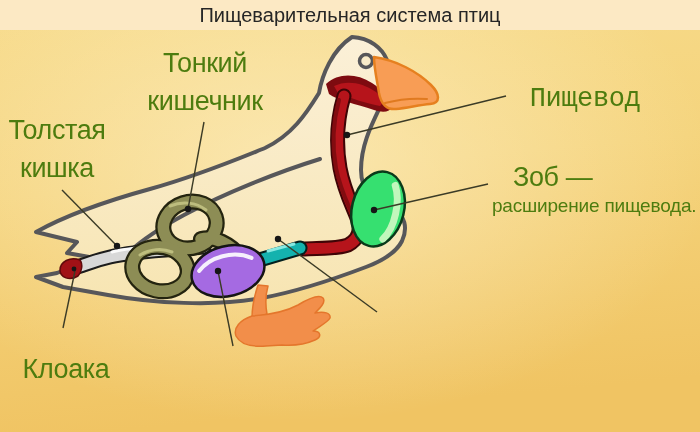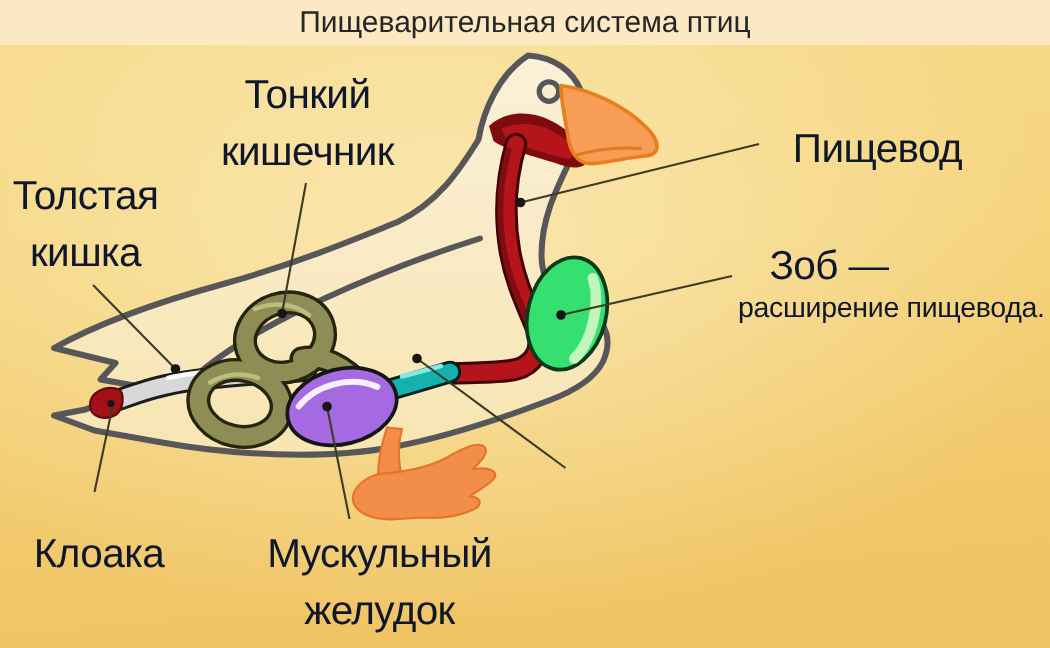--- a/index.html
+++ b/index.html
@@ -6,21 +6,21 @@
   .stage {
     position:relative; width:700px; height:432px; overflow:hidden;
     font-family:"Liberation Sans", sans-serif;
   }
   .stage svg { position:absolute; left:0; top:0; }
   .title {
     position:absolute; left:0; top:1px; width:700px; text-align:center;
     font-size:20px; line-height:28px; color:#262626;
   }
   .lbl {
-    position:absolute; color:#0f172a; font-size:27px; line-height:38px;
+    position:absolute; color:#4d7c0f; font-size:27px; line-height:38px;
     text-align:center; letter-spacing:-0.4px;
   }
   .lbl-left { text-align:left; }
   .lbl-sub { font-size:19px; line-height:22px; letter-spacing:-0.2px; }
 </style>
 </head>
 <body>
 
 <div class="stage">
 
@@ -138,23 +138,22 @@
     <circle cx="278" cy="239" r="3.2"></circle>
   </g>
 </svg>
 
   <div class="title">Пищеварительная система птиц</div>
 
   <div class="lbl" style="left:110px; top:44px; width:190px;">Тонкий кишечник</div>
 
   <div class="lbl" style="left:-10px; top:111px; width:134px;">Толстая кишка</div>
 
-  <div class="lbl" style="left:504px; top:80px; width:162px;">Пищевод</div>
+  <div class="lbl" style="left:504px; top:80px; width:162px;font-family:Liberation Mono, monospace;">Пищевод</div>
 
   <div class="lbl lbl-left" style="left:513px; top:158px; width:150px;">Зоб —</div>
 
   <div class="lbl lbl-left lbl-sub" style="left:492px; top:195px; width:210px;">расширение пищевода.</div>
 
 
-  <div class="lbl" style="left:138px; top:350px; width:230px;">Мускульный желудок</div>
 
   <div class="lbl" style="left:-4px; top:350px; width:140px;">Клоака</div>
 </div>
 
 </body></html>

